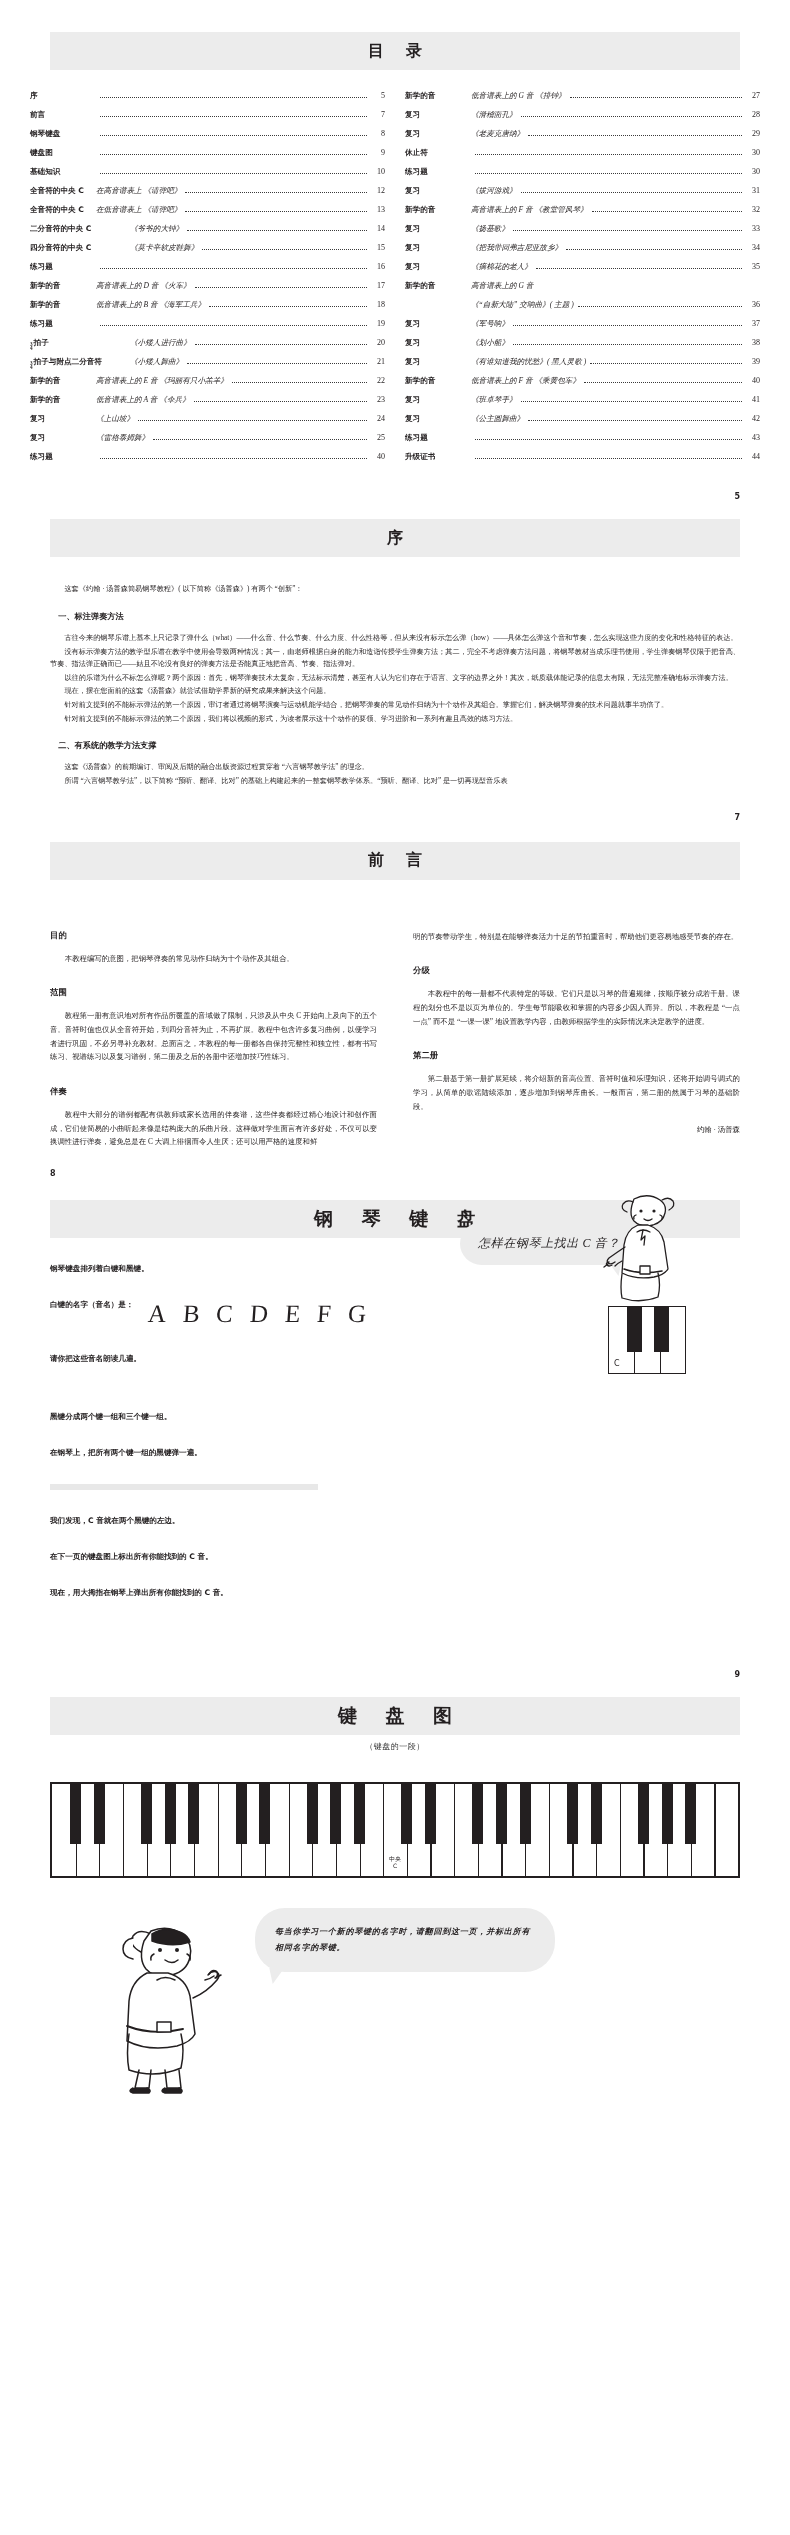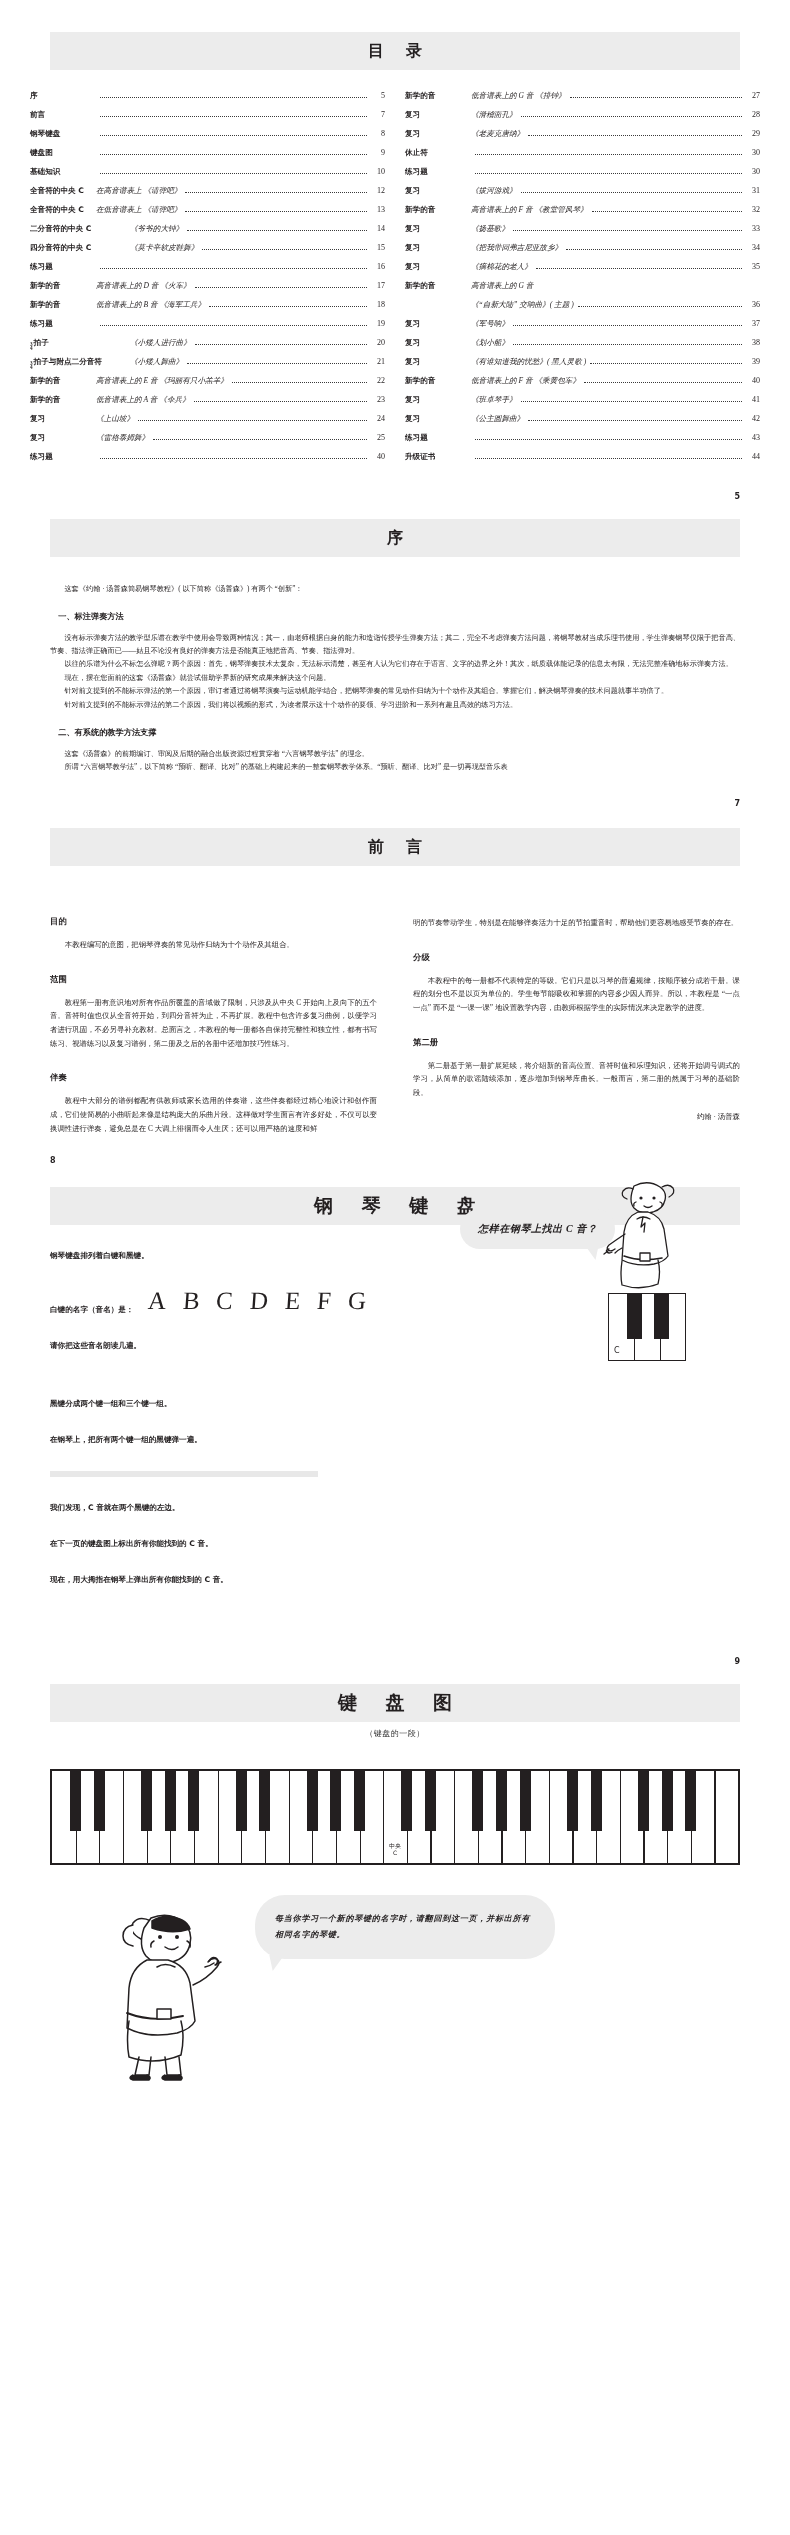--- a/index.html
+++ b/index.html
@@ -151,44 +151,44 @@
   .col p.sig { text-align:right; text-indent:0; margin-top: 10px; }
 
   
   .kb-body { padding: 26px 50px 0 50px; position:relative; }
   .kb-line {
     font-family:"DejaVu Sans", sans-serif;
     font-weight:700;
     font-size: 7.6px;
     margin-bottom: 26px;
   }
-  .kb-letters-row { display:flex; align-items:flex-end; margin-bottom: 26px; }
+  .kb-letters-row { display:flex; align-items:flex-start; margin-bottom: 26px; }
   .letters {
     display:flex;
     gap: 17px;
     margin-left: 14px;
     font-family:"Liberation Serif", serif;
     font-size: 25px;
     letter-spacing: 0;
     color:#231f20;
   }
   .letters span { display:inline-block; transform: skewX(-4deg); }
 
   .rule-grey { height:6px; background:#e8e8e8; width:268px; margin: 18px 0 26px 0; }
 
   
   .bubble {
     position:absolute;
     background:#ececec;
     border-radius: 26px;
     padding: 13px 18px;
-    font-size: 10px;
+    font-size: 12px;
     font-family:"Liberation Serif",serif;
     font-style: italic;
-    font-weight:700;
+    font-weight:400;
     letter-spacing: .6px;
     white-space:nowrap;
   }
   .bubble:after {
     content:"";
     position:absolute;
     right: 18px; bottom: -11px;
     border-left: 13px solid transparent;
     border-right: 0 solid transparent;
     border-top: 14px solid #ececec;
@@ -523,20 +523,21 @@
 
 <div class="page">
   <div style="height:18px"></div>
   <div class="banner">
     <div class="title">序</div>
   </div>
 
   <div class="prose">
     <p class="lead">这套《约翰 · 汤普森简易钢琴教程》( 以下简称《汤普森》) 有两个 “创新”：</p>
     <h3>一、标注弹奏方法</h3>
+    <p>古往今来的钢琴乐谱上基本上只记录了弹什么（what）——什么音、什么节奏、什么力度、什么性格等，但从来没有标示怎么弹（how）——具体怎么弹这个音和节奏，怎么实现这些力度的变化和性格特征的表达。</p>
     <p>没有标示弹奏方法的教学型乐谱在教学中使用会导致两种情况；其一，由老师根据自身的能力和造诣传授学生弹奏方法；其二，完全不考虑弹奏方法问题，将钢琴教材当成乐理书使用，学生弹奏钢琴仅限于把音高、节奏、指法弹正确而已——姑且不论没有良好的弹奏方法是否能真正地把音高、节奏、指法弹对。</p>
     <p>以往的乐谱为什么不标怎么弹呢？两个原因：首先，钢琴弹奏技术太复杂，无法标示清楚，甚至有人认为它们存在于语言、文字的边界之外！其次，纸质载体能记录的信息太有限，无法完整准确地标示弹奏方法。</p>
     <p>现在，摆在您面前的这套《汤普森》就尝试借助学界新的研究成果来解决这个问题。</p>
     <p>针对前文提到的不能标示弹法的第一个原因，审订者通过将钢琴演奏与运动机能学结合，把钢琴弹奏的常见动作归纳为十个动作及其组合。掌握它们，解决钢琴弹奏的技术问题就事半功倍了。</p>
     <p>针对前文提到的不能标示弹法的第二个原因，我们将以视频的形式，为读者展示这十个动作的要领、学习进阶和一系列有趣且高效的练习方法。</p>
     <h3>二、有系统的教学方法支撑</h3>
     <p>这套《汤普森》的前期编订、审阅及后期的融合出版资源过程贯穿着 “六言钢琴教学法” 的理念。</p>
     <p>所谓 “六言钢琴教学法”，以下简称 “预听、翻译、比对” 的基础上构建起来的一整套钢琴教学体系。“预听、翻译、比对” 是一切再现型音乐表</p>
   </div>
 

